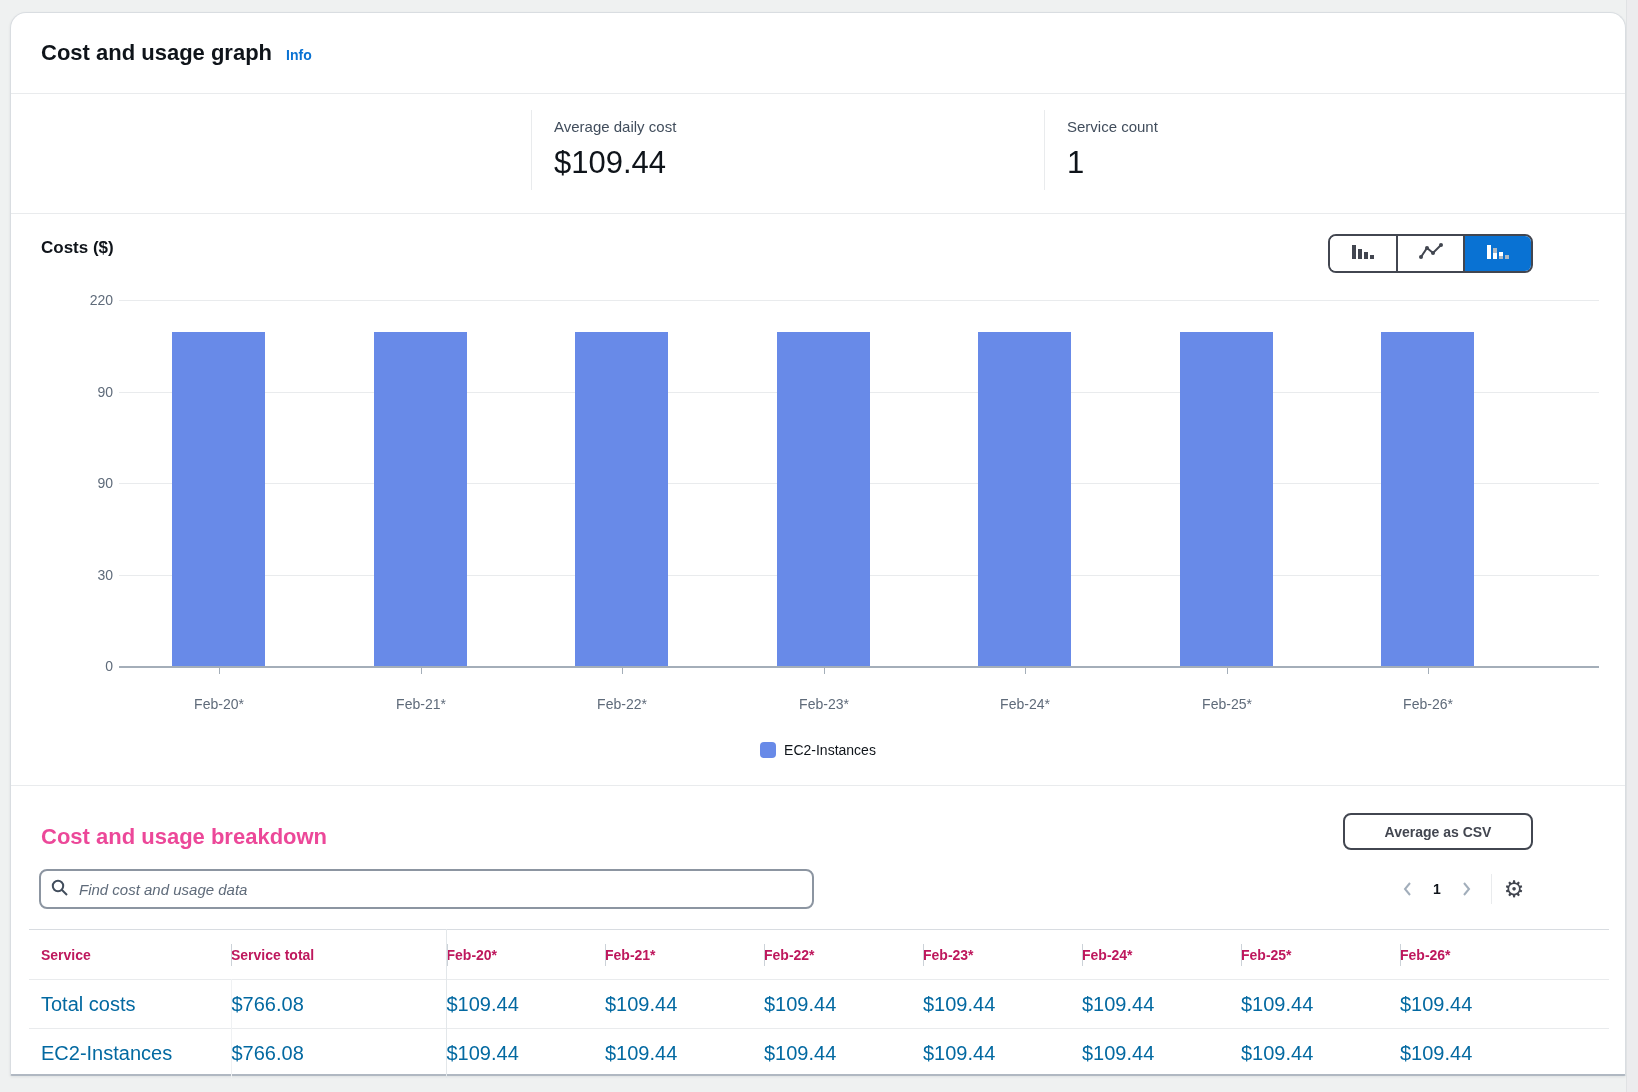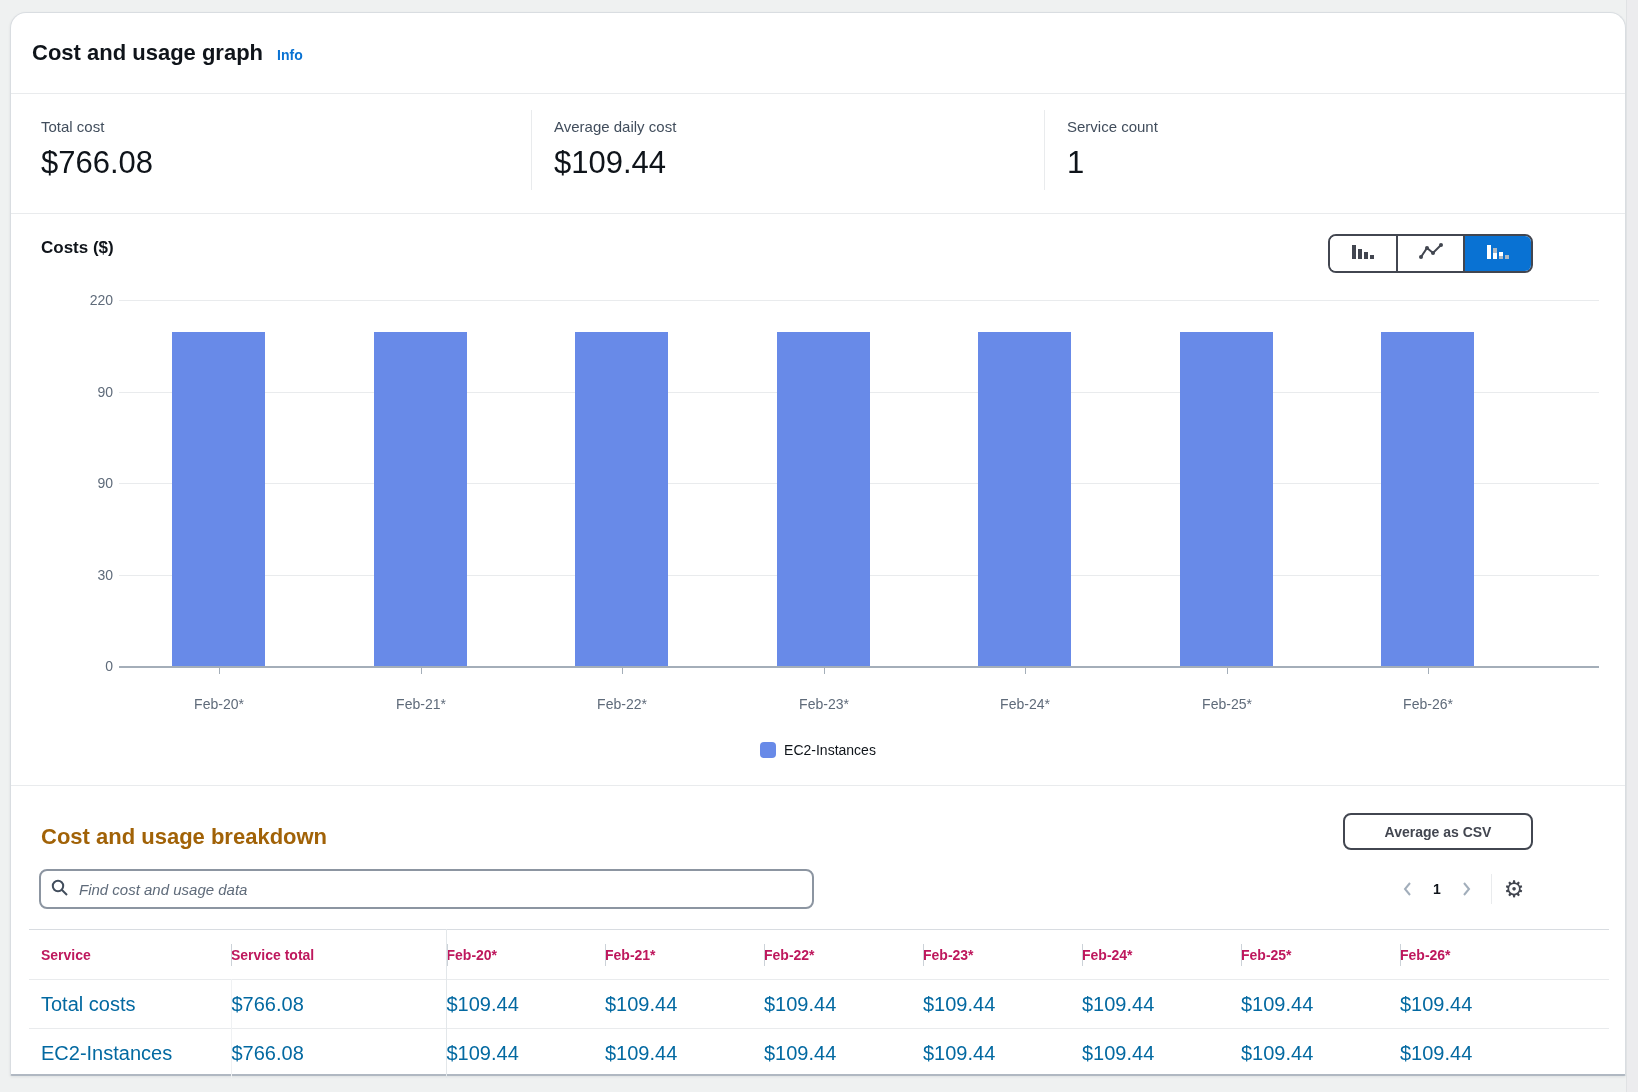--- a/index.html
+++ b/index.html
@@ -18,21 +18,21 @@
     border-radius:16px 16px 2px 2px;
     box-shadow:0 1px 3px rgba(0,28,36,.08);
   }
   .scroll-track {
     position:absolute; right:0; top:0; width:12px; height:1092px;
     background:#ececee; border-left:1px solid #e0e2e4;
   }
   
   .card-header {
     position:absolute; left:0; top:0; width:100%; height:81px;
-    display:flex; align-items:center; gap:14px; padding-left:21px;
+    display:flex; align-items:center; gap:14px; padding-left:30px;
     border-bottom:1px solid #e9ebed;
   }
   .card-title { font-size:22px; font-weight:700; color:#0f141a; }
   .info-link { font-size:14px; font-weight:700; color:#0972d3; text-decoration:none; cursor:pointer; position:relative; top:2px; }
   
   .stats { position:absolute; left:0; top:81px; width:100%; height:120px; border-bottom:1px solid #e9ebed; }
   .stat { position:absolute; top:0; padding-top:24px; }
   .stat-label { font-size:15px; color:#414d5c; line-height:18px; }
   .stat-value { font-size:31px; color:#0f141a; font-weight:400; margin-top:9px; line-height:36px; }
   .stat-1 { left:30px; } .stat-2 { left:543px; } .stat-3 { left:1056px; }
@@ -57,21 +57,21 @@
   .x-tick { position:absolute; width:1px; height:6px; background:#a4aeb9; top:454px; }
   .chart-bar { position:absolute; width:93px; cursor:pointer; }
   .chart-legend {
     position:absolute; left:0; top:528px; width:100%;
     display:flex; justify-content:center; align-items:center; gap:8px; cursor:pointer;
   }
   .legend-swatch { width:16px; height:16px; border-radius:4px; display:inline-block; }
   .legend-label { font-size:14px; color:#0f141a; }
   
   .breakdown { position:absolute; left:0; top:773px; width:100%; height:291px; }
-  .breakdown-title { position:absolute; left:30px; top:38px; font-size:22px; font-weight:700; color:#a16207; }
+  .breakdown-title { position:absolute; left:30px; top:38px; font-size:22px; font-weight:700; color:#ec4899; }
   .download-btn {
     position:absolute; top:27px; left:1332px; width:190px; height:37px;
     background:#fff; border:2px solid #424650; border-radius:8px;
     font-family:"Liberation Sans", sans-serif; font-size:14px; font-weight:700; color:#424650; cursor:pointer;
   }
   .search-wrap { position:absolute; left:28px; top:83px; width:775px; height:40px; }
   .search-input {
     width:100%; height:100%; border:2px solid #8c95a1; border-radius:8px;
     padding:0 12px 0 38px; font-family:"Liberation Sans", sans-serif; font-size:15px; color:#be185d; outline:none;
   }
@@ -105,24 +105,20 @@
 <body>
 
 <div class="card">
 
   <div class="card-header">
     <span class="card-title">Cost and usage graph</span>
     <a class="info-link">Info</a>
   </div>
 
   <div class="stats">
-    <div class="stat stat-1">
-      <div class="stat-label">Total cost</div>
-      <div class="stat-value">$766.08</div>
-    </div>
     <div class="stat stat-2">
       <div class="stat-label">Average daily cost</div>
       <div class="stat-value">$109.44</div>
     </div>
     <div class="stat stat-3">
       <div class="stat-label">Service count</div>
       <div class="stat-value">1</div>
     </div>
     <div class="stat-divider d1"></div>
     <div class="stat-divider d2"></div>

